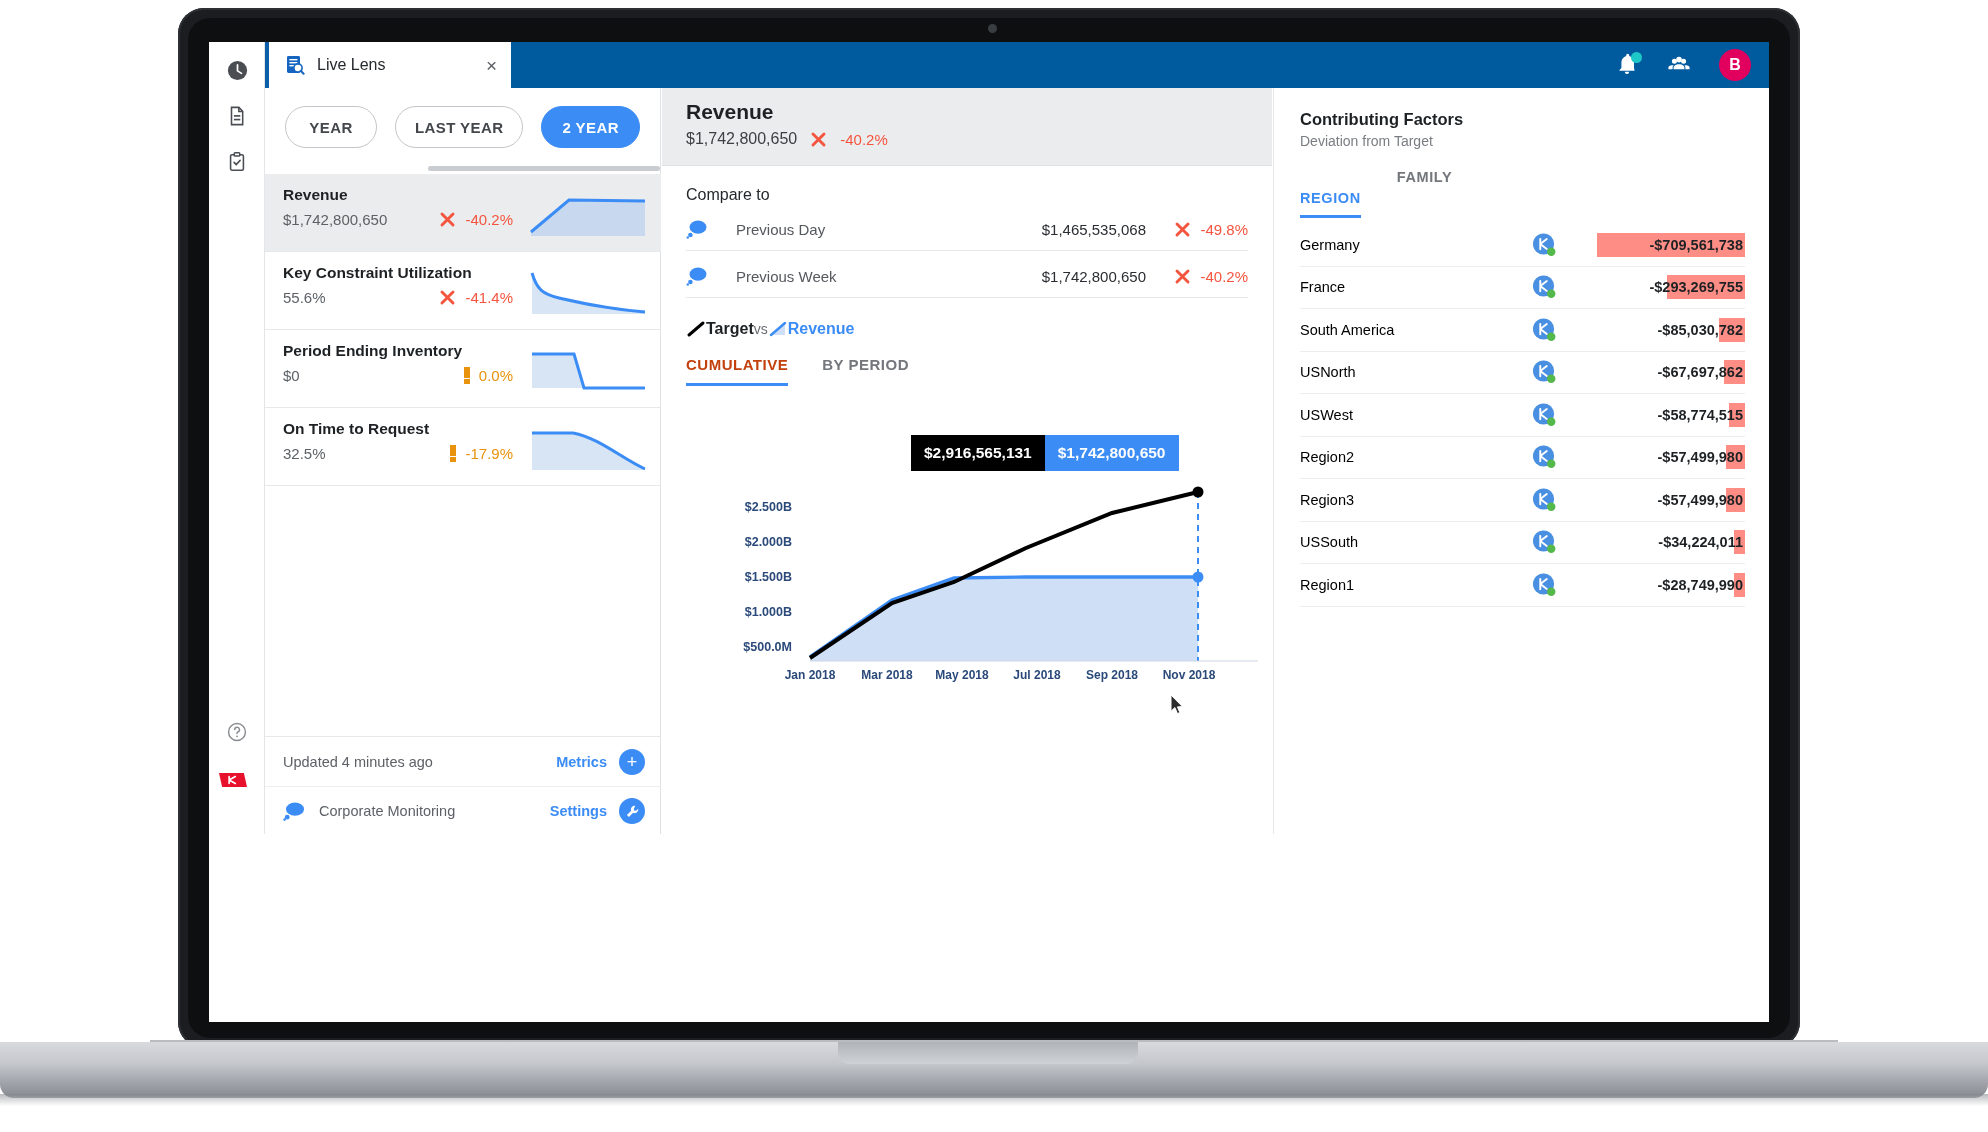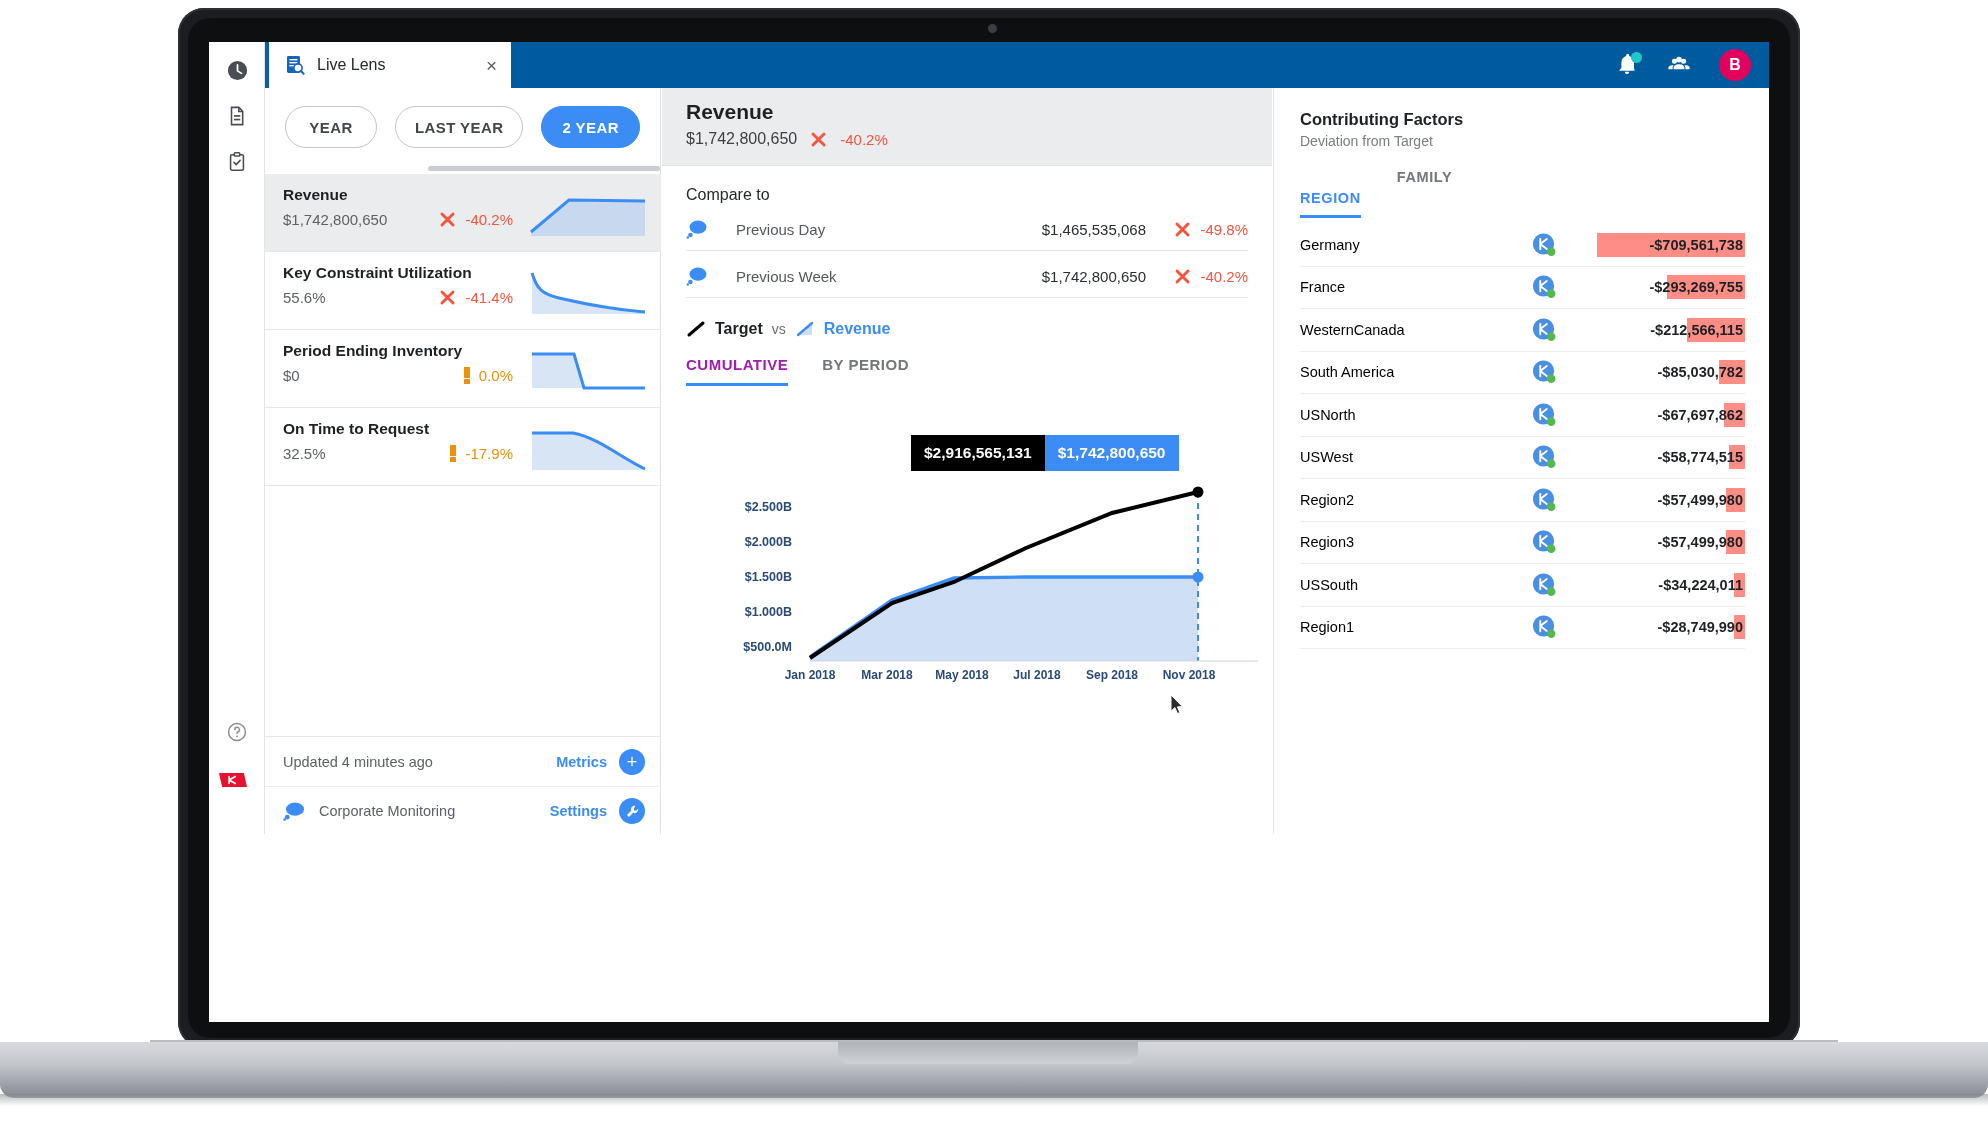--- a/index.html
+++ b/index.html
@@ -235,28 +235,28 @@
   .compare-title { font-size: 16px; color: #25282c; }
   .cmp-row {
     height: 43px; display: flex; align-items: center;
     border-bottom: 1px solid #e6e8ea;
     margin-top: 4px;
   }
   .cmp-label { font-size: 15px; color: #55585d; margin-left: 14px; }
   .cmp-val { margin-left: auto; font-size: 15px; color: #2a2d31; }
   .cmp-flag { display: flex; align-items: center; gap: 9px; width: 102px; justify-content: flex-end; }
 
-  .legend { display: flex; align-items: center; gap: 9px; padding: 22px 0 0 24px; }
+  .legend { display: flex; align-items: center; padding: 22px 0 0 24px; }
   .legend .lg-text { font-size: 16px; font-weight: bold; color: #1e2124; }
   .legend .lg-vs { font-size: 14px; color: #6b6e73; font-weight: normal; }
   .legend .lg-text.blue { color: #3b8cf5; }
 
   .ctabs { display: flex; gap: 34px; padding: 18px 0 0 24px; }
   .ctab { font-size: 15px; font-weight: bold; letter-spacing: .5px; color: #73767b; padding-bottom: 10px; }
-  .ctab.active { color: #a21caf; border-bottom: 3px solid #3b8cf5; }
+  .ctab.active { color: #c2410c; border-bottom: 3px solid #3b8cf5; }
 
   .chart-area { position: absolute; left: 0; top: 340px; width: 610px; height: 300px; }
   .chart-area svg { display: block; }
   .tooltip {
     position: absolute; left: 249px; top: 7px;
     display: flex; height: 36px;
   }
   .tt-seg {
     padding: 0 13px; display: flex; align-items: center;
     font-size: 15.5px; font-weight: bold; color: #ffffff; white-space: nowrap;
@@ -639,32 +639,20 @@
               <circle cx="12" cy="12" r="11" fill="#4a90e2"></circle>
               <path d="M8.6 6.6 L8.6 17.4 M8.6 12 L15.4 6.8 M8.6 12 L15.4 17.2" stroke="#ffffff" stroke-width="2" fill="none" stroke-linecap="round"></path>
               <circle cx="20" cy="20" r="4.4" fill="#55b84b"></circle>
             </svg>
             <span class="factor-valwrap">
               <span class="factor-bar" style="width:78px"></span>
               <span class="factor-val">-$293,269,755</span>
             </span>
           </div>
 
-          <div class="factor-row">
-            <span class="factor-name">WesternCanada</span>
-            <svg class="kx" viewBox="0 0 26 26">
-              <circle cx="12" cy="12" r="11" fill="#4a90e2"></circle>
-              <path d="M8.6 6.6 L8.6 17.4 M8.6 12 L15.4 6.8 M8.6 12 L15.4 17.2" stroke="#ffffff" stroke-width="2" fill="none" stroke-linecap="round"></path>
-              <circle cx="20" cy="20" r="4.4" fill="#55b84b"></circle>
-            </svg>
-            <span class="factor-valwrap">
-              <span class="factor-bar" style="width:58px"></span>
-              <span class="factor-val">-$212,566,115</span>
-            </span>
-          </div>
 
           <div class="factor-row">
             <span class="factor-name">South America</span>
             <svg class="kx" viewBox="0 0 26 26">
               <circle cx="12" cy="12" r="11" fill="#4a90e2"></circle>
               <path d="M8.6 6.6 L8.6 17.4 M8.6 12 L15.4 6.8 M8.6 12 L15.4 17.2" stroke="#ffffff" stroke-width="2" fill="none" stroke-linecap="round"></path>
               <circle cx="20" cy="20" r="4.4" fill="#55b84b"></circle>
             </svg>
             <span class="factor-valwrap">
               <span class="factor-bar" style="width:26px"></span>

